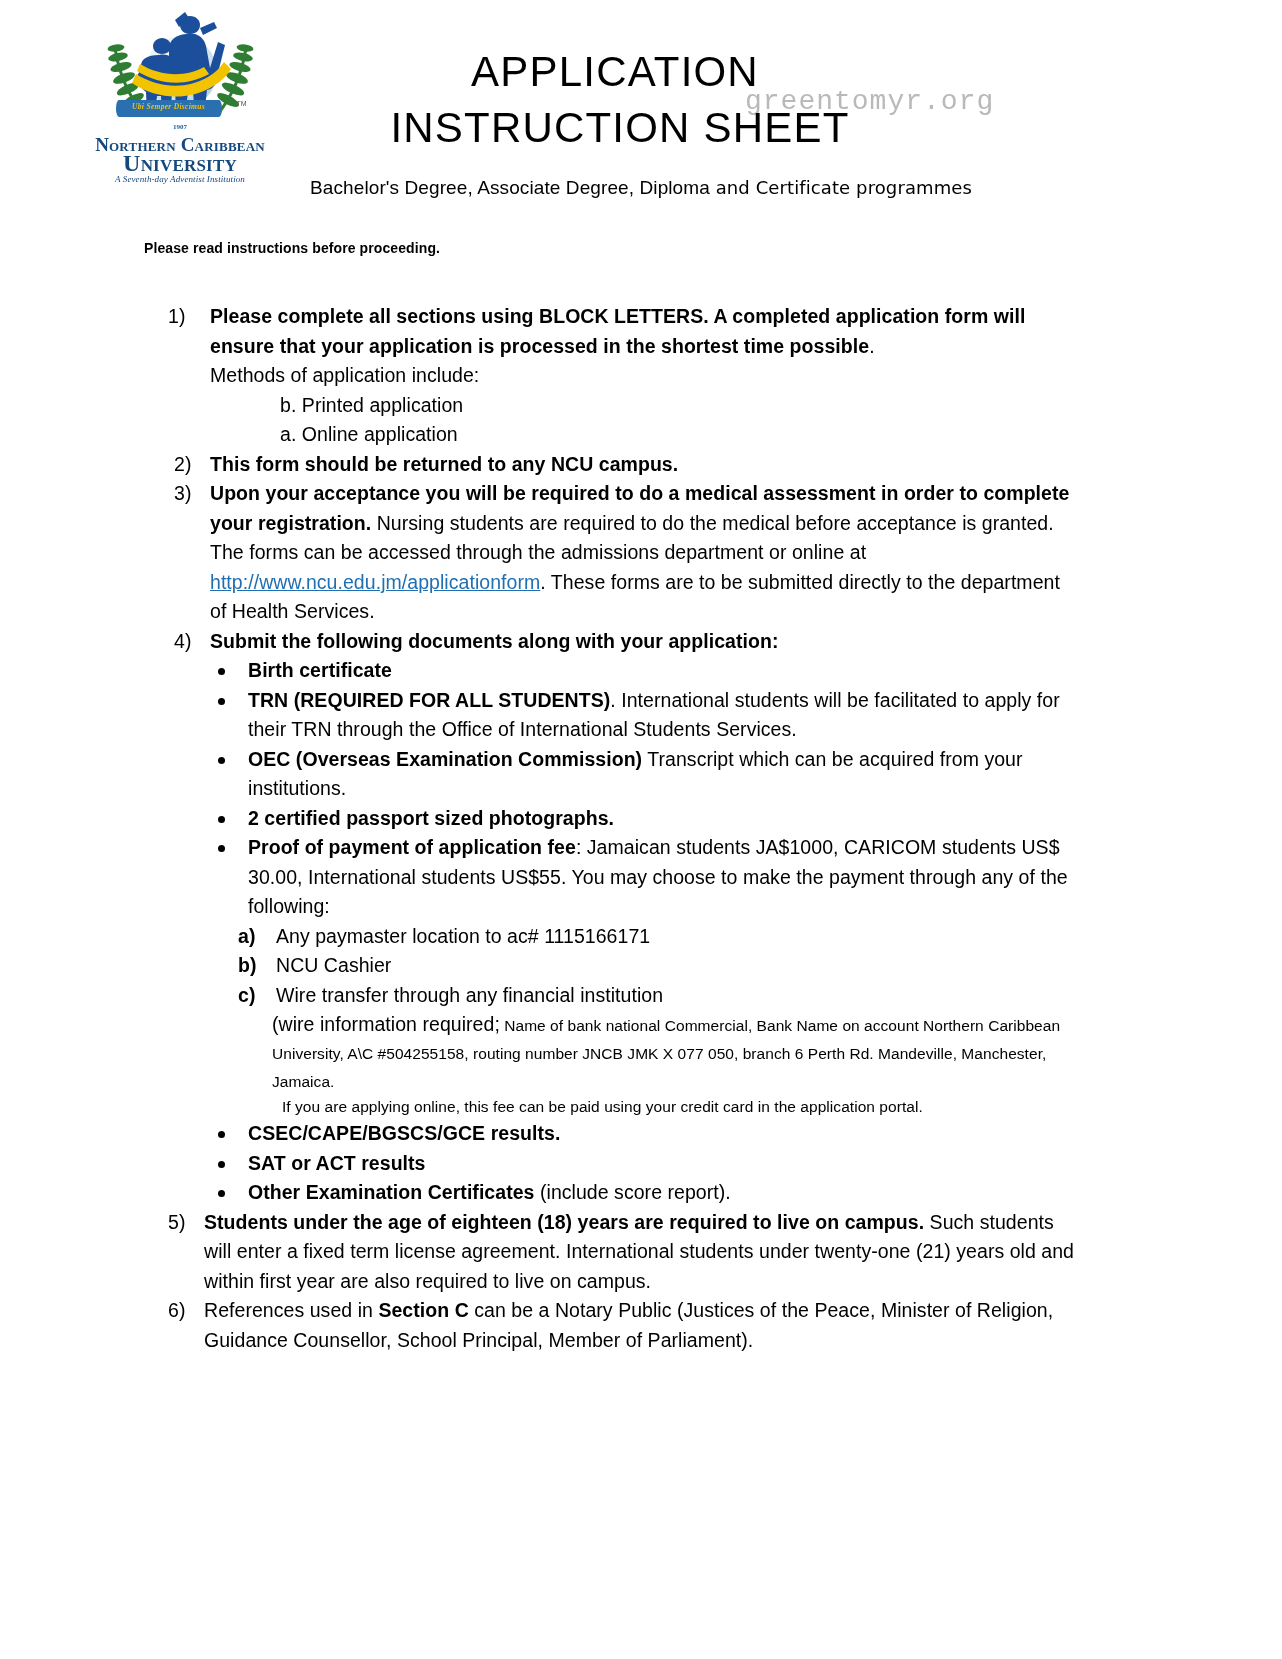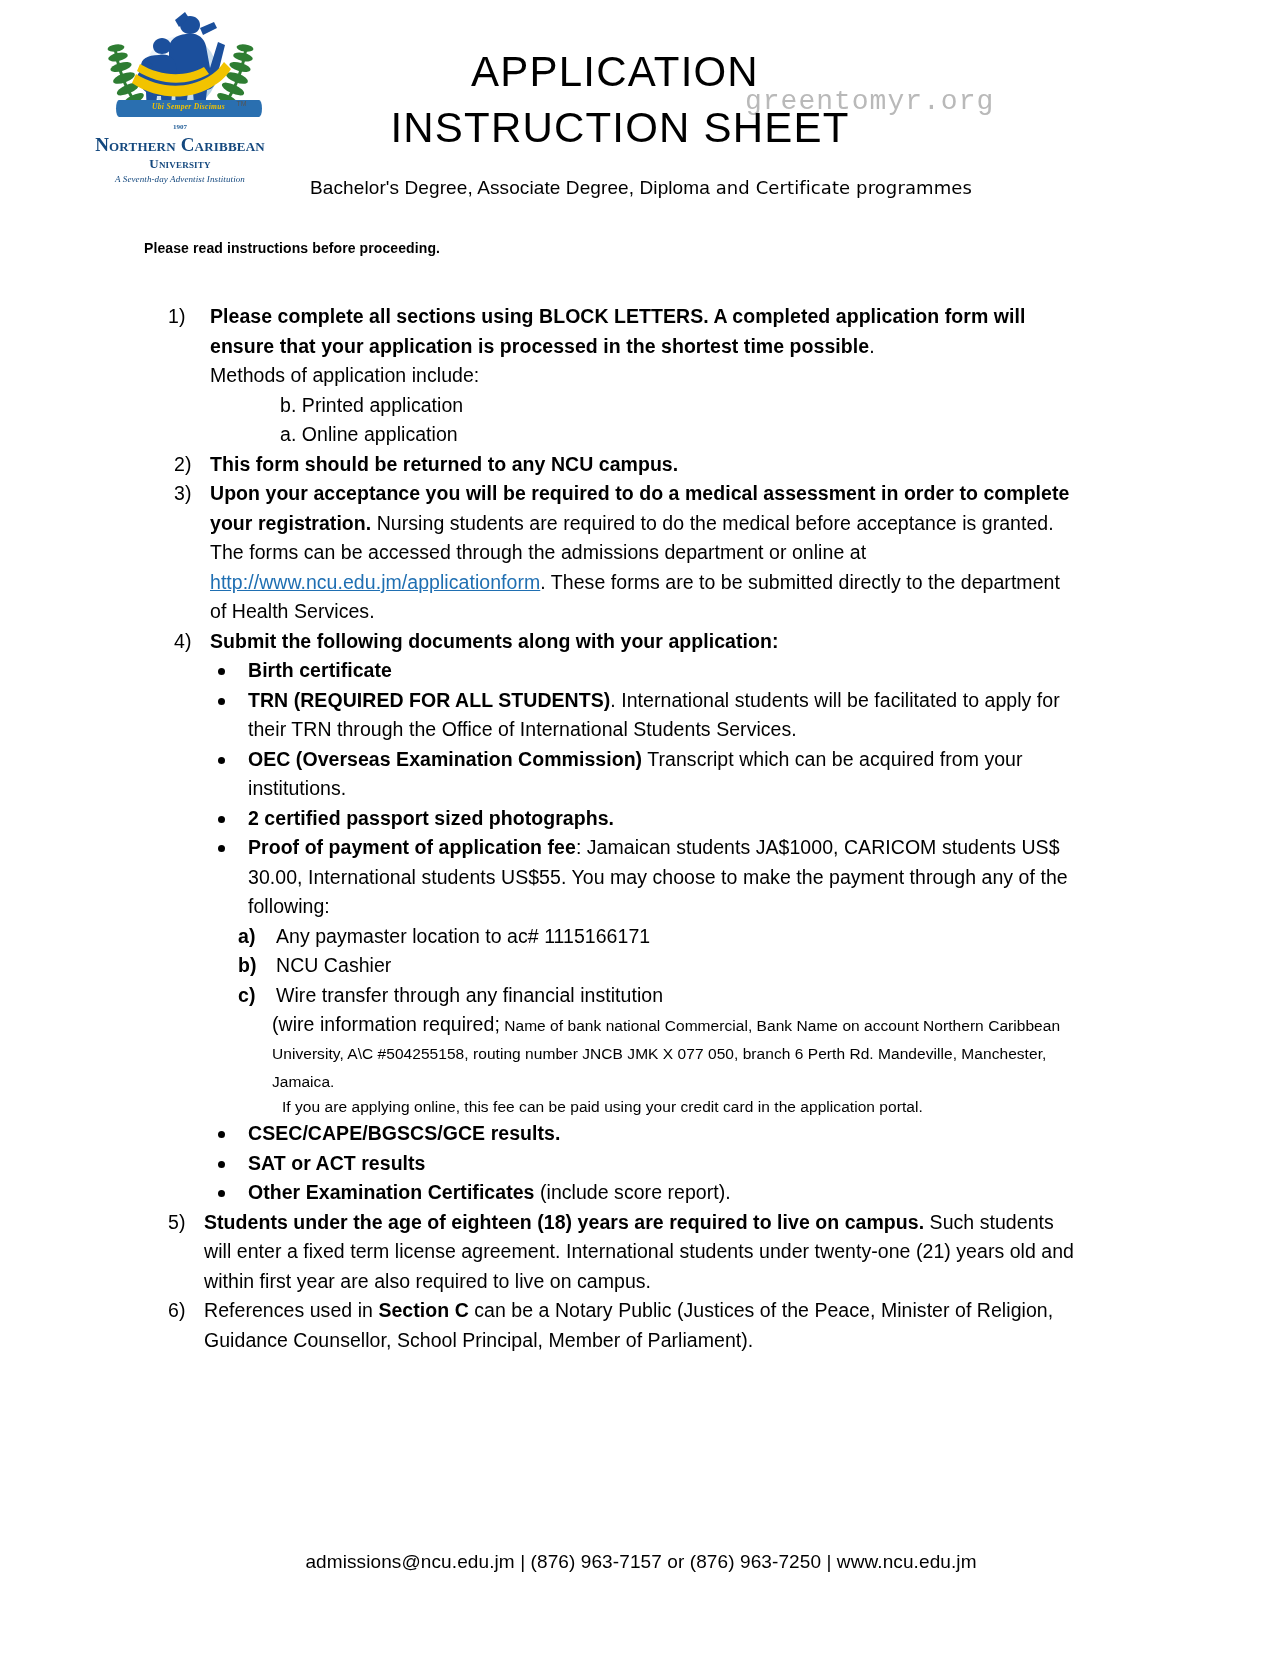--- a/index.html
+++ b/index.html
@@ -58,21 +58,21 @@
     position: absolute;
     left: 30px;
     top: 2px;
     width: 105px;
     height: 106px;
   }
   .ribbon {
     position: absolute;
     left: 18px;
     bottom: 16px;
-    width: 146px;
+    width: 106px;
     height: 17px;
     background: #2a6fb0;
     border-radius: 3px/50%;
   }
   .ribbon-text {
     position: absolute;
     left: 0; right: 0; top: 2px;
     font-size: 7.5px;
     letter-spacing: .3px;
     color: #f2c300;
@@ -98,21 +98,21 @@
   .logo-name {
     font-family: "Liberation Serif", serif;
     color: #14487e;
     font-size: 19px;
     line-height: 19px;
     letter-spacing: .2px;
     margin-top: 2px;
     font-variant: small-caps;
     font-weight: bold;
   }
-  .logo-name .l2 { font-size: 13px; display: block; }
+  .logo-name .l2 { font-size: 24px; display: block; }
   .logo-sub {
     font-family: "Liberation Serif", serif;
     font-style: italic;
     color: #14487e;
     font-size: 9px;
     margin-top: 1px;
     letter-spacing: .1px;
   }
 
   
@@ -432,15 +432,14 @@
       <span class="b">Students under the age of eighteen (18) years are required to live on campus.</span><span> Such students will enter a fixed term license agreement. International students under twenty-one (21) years old and within first year are also required to live on campus.</span>
     </div>
 
     <div class="num-item item6">
       <span class="marker">6)</span>
       <span>References used in </span><span class="b">Section C</span><span> can be a Notary Public (Justices of the Peace, Minister of Religion, Guidance Counsellor, School Principal, Member of Parliament).</span>
     </div>
 
   </div>
 
-  <div class="footer">admissions@ncu.edu.jm | (876) 963-7157 or (876) 963-7250 | www.ncu.edu.jm</div>
 
 </div>
 
 </body></html>

